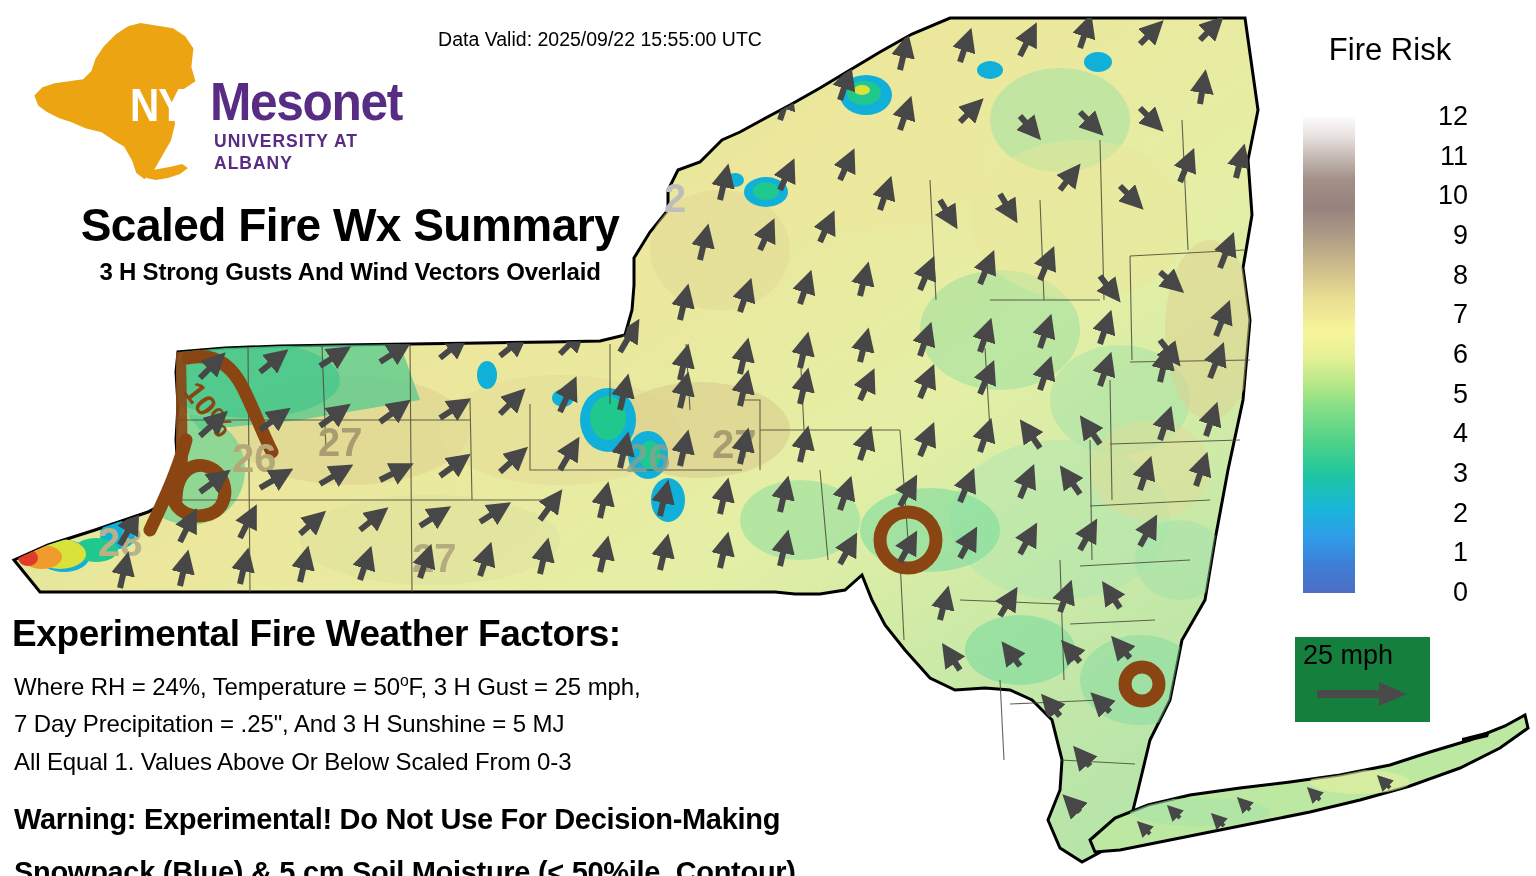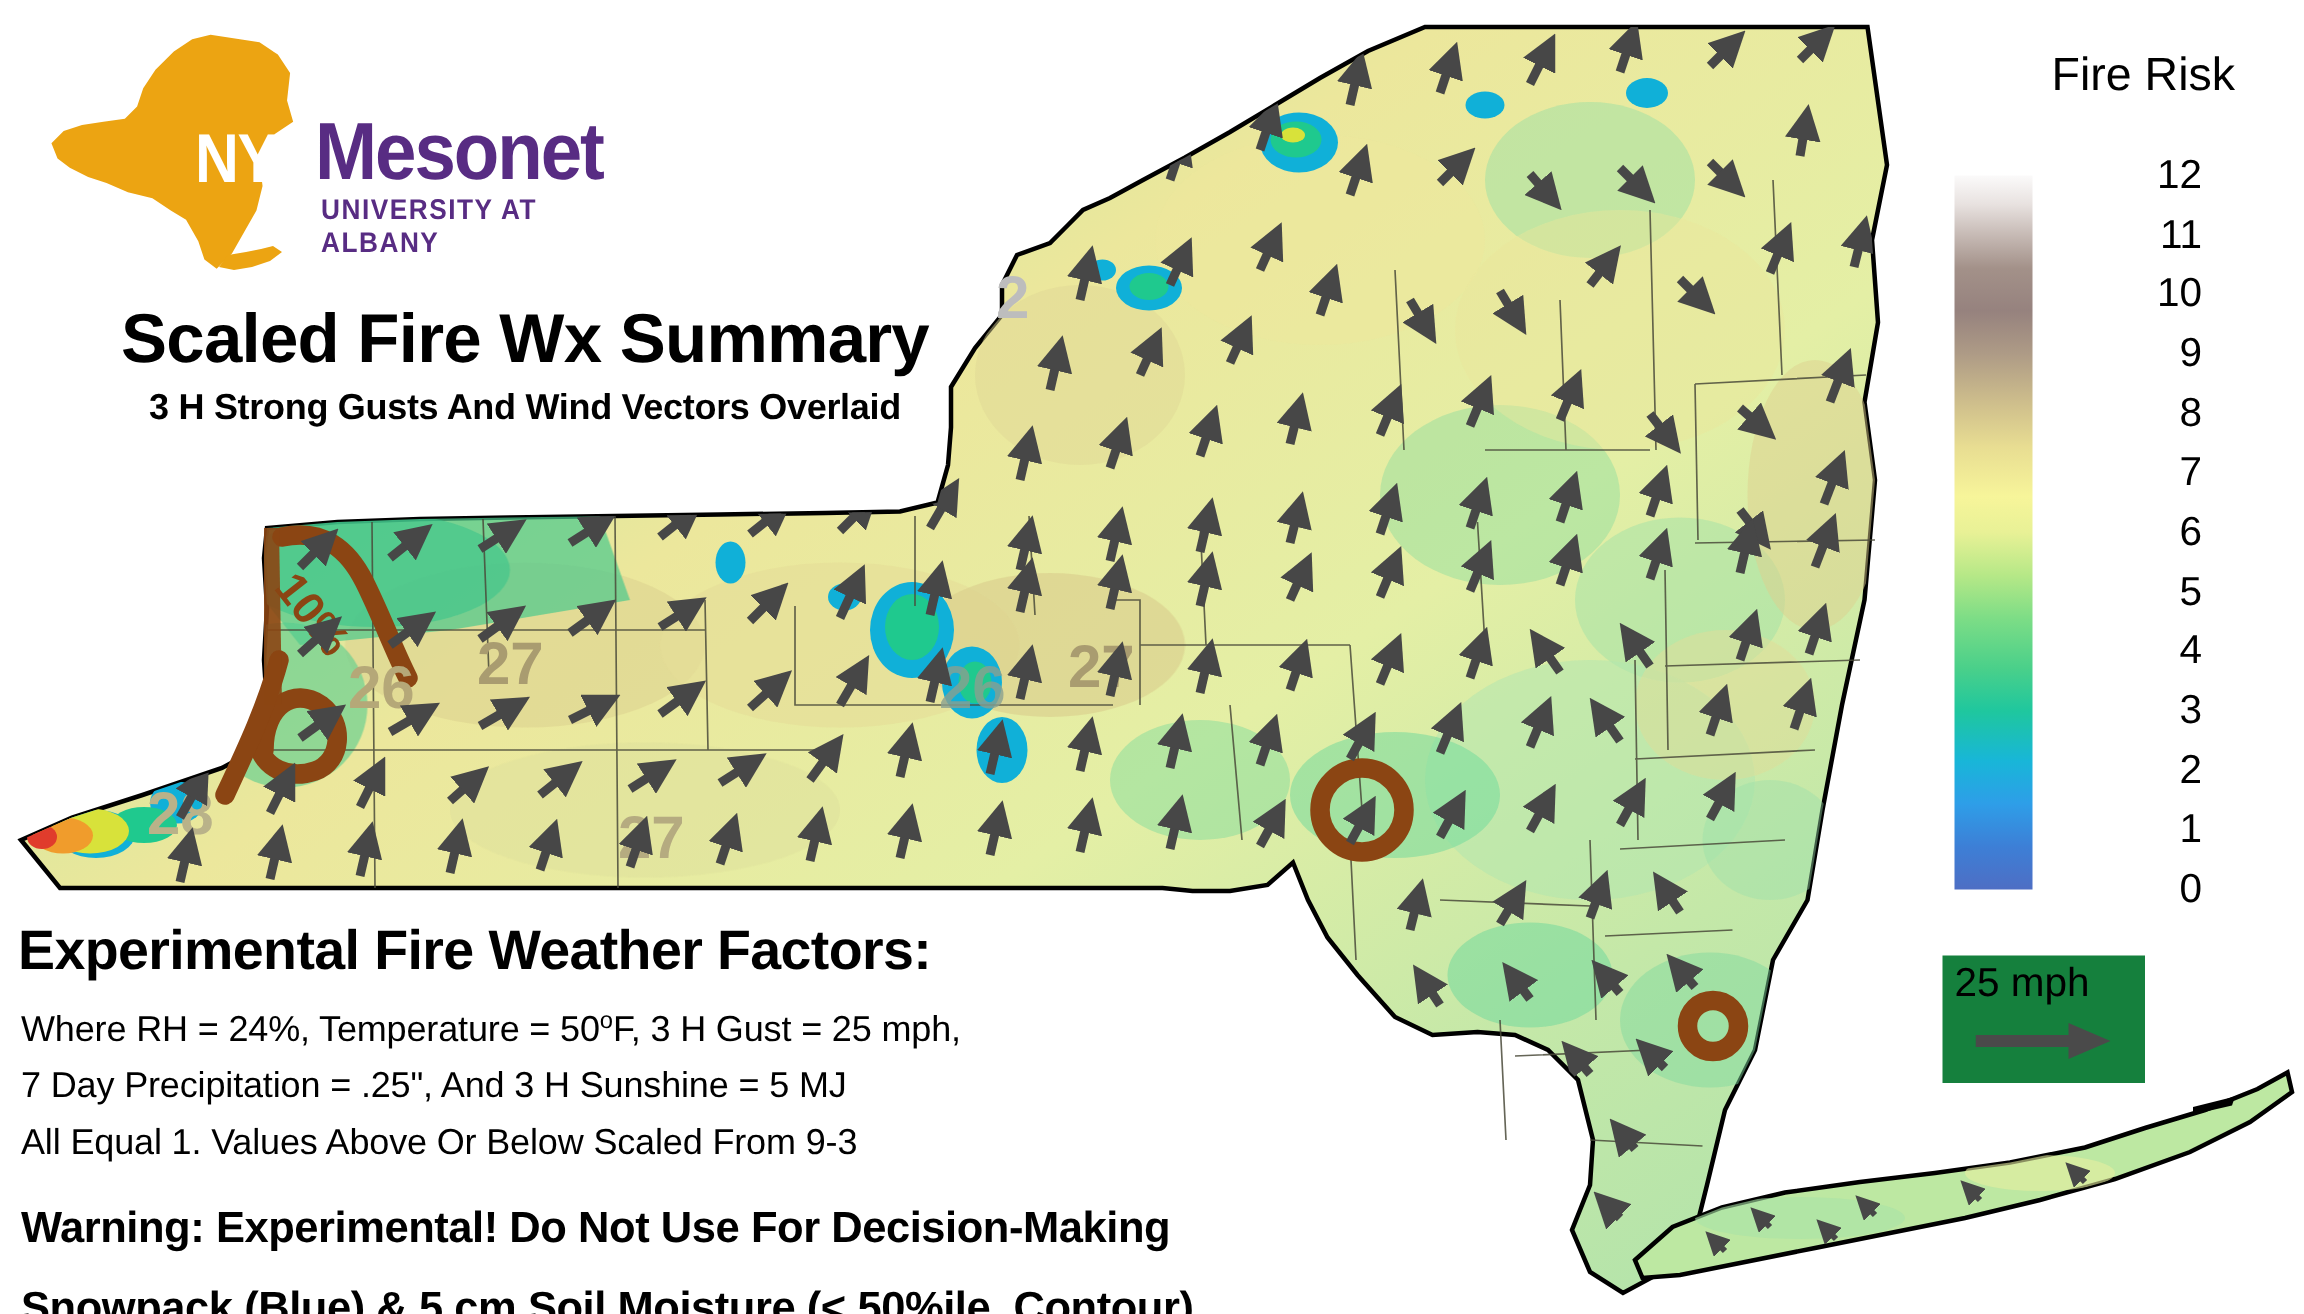--- a/index.html
+++ b/index.html
@@ -29,21 +29,21 @@
 
   
   #foot-head{left:12px;top:613px;font-size:37px;font-weight:bold;letter-spacing:-0.4px;}
   .foot-line{left:14px;font-size:24px;letter-spacing:-0.1px;}
   #foot1{top:672px;} #foot2{top:710px;} #foot3{top:748px;}
   .warn-line{left:14px;font-size:29px;font-weight:bold;letter-spacing:-0.3px;}
   #warn1{top:803px;} #warn2{top:856px;}
   sup.deg{font-size:0.66em;vertical-align:super;}
 
   
-  #cb-title{left:1290px;top:32px;width:200px;text-align:right;font-size:31px;}
+  #cb-title{left:1290px;top:32px;width:200px;text-align:center;font-size:31px;}
   #cb-bar{left:1303px;top:117px;width:52px;height:476px;
           background:linear-gradient(to top,
             #4e6ec4 0%,
             #3d7fd6 6%,
             #2e9ee8 12%,
             #18b6d8 18%,
             #1fc79e 25%,
             #4ad08a 31%,
             #7ddd86 38%,
             #b6e887 44%,
@@ -414,31 +414,32 @@
              L48,62 L62,60 L70,52 L74,40 L82,28 L94,16 L106,8 Z" fill="#ECA412" transform="translate(-2,0) scale(1.02)"></path>
     <path d="M130,152 L142,150 L152,148 L160,146 L166,150 L158,156 L146,160
              L134,162 L124,160 Z" fill="#ECA412"></path>
   </svg>
   <div class="logo-nys">NYS</div>
   <div class="logo-meso">Mesonet</div>
   <div class="logo-ua">UNIVERSITY AT ALBANY</div>
 </div>
 
 <div class="abs" id="created">
+  <div>Data Valid: 2025/09/22 15:55:00 UTC</div>
 </div>
 
 <div class="abs" id="title-main">Scaled Fire Wx Summary</div>
 <div class="abs" id="title-sub">
   <div>3 H Strong Gusts And Wind Vectors Overlaid</div>
 </div>
 
 <div class="abs" id="foot-head">Experimental Fire Weather Factors:</div>
 <div class="abs foot-line" id="foot1"><span>Where RH = 24%, Temperature = 50</span><sup class="deg">o</sup><span>F, 3 H Gust = 25 mph,</span></div>
 <div class="abs foot-line" id="foot2">7 Day Precipitation = .25", And 3 H Sunshine = 5 MJ</div>
-<div class="abs foot-line" id="foot3">All Equal 1. Values Above Or Below Scaled From 9-3</div>
+<div class="abs foot-line" id="foot3">All Equal 1. Values Above Or Below Scaled From 0-3</div>
 <div class="abs warn-line" id="warn1">Warning: Experimental! Do Not Use For Decision-Making</div>
 <div class="abs warn-line" id="warn2">Snowpack (Blue) &amp; 5 cm Soil Moisture (&lt; 50%ile, Contour)</div>
 
 <div class="abs" id="cb-title">Fire Risk</div>
 <div class="abs" id="cb-bar"></div>
 <div class="abs" id="cb-ticks">
     <div class="cb-tick" style="top: 0px;">12</div>
     <div class="cb-tick" style="top: 39.6667px;">11</div>
     <div class="cb-tick" style="top: 79.3333px;">10</div>
     <div class="cb-tick" style="top: 119px;">9</div>

